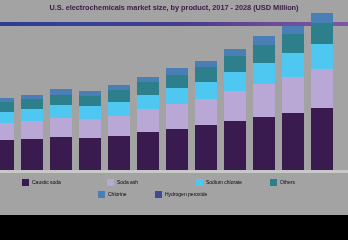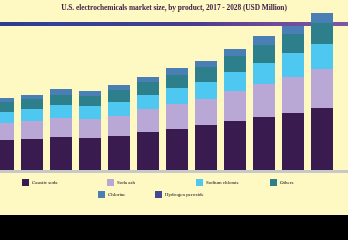--- a/index.html
+++ b/index.html
@@ -4,23 +4,23 @@
 <style>
   html, body {
     margin: 0;
     padding: 0;
     background: #000000;
   }
   #chart-root {
     position: relative;
     width: 348px;
     height: 215px;
-    background: #fef9c3;
+    background: #a3a3a3;
     overflow: hidden;
-    font-family: Liberation Serif, serif;
+    font-family: Liberation Sans, sans-serif;
   }
 
   
   #chart-title {
     position: absolute;
     left: 0;
     top: 2px;
     width: 348px;
     text-align: center;
     font-size: 7.4px;

